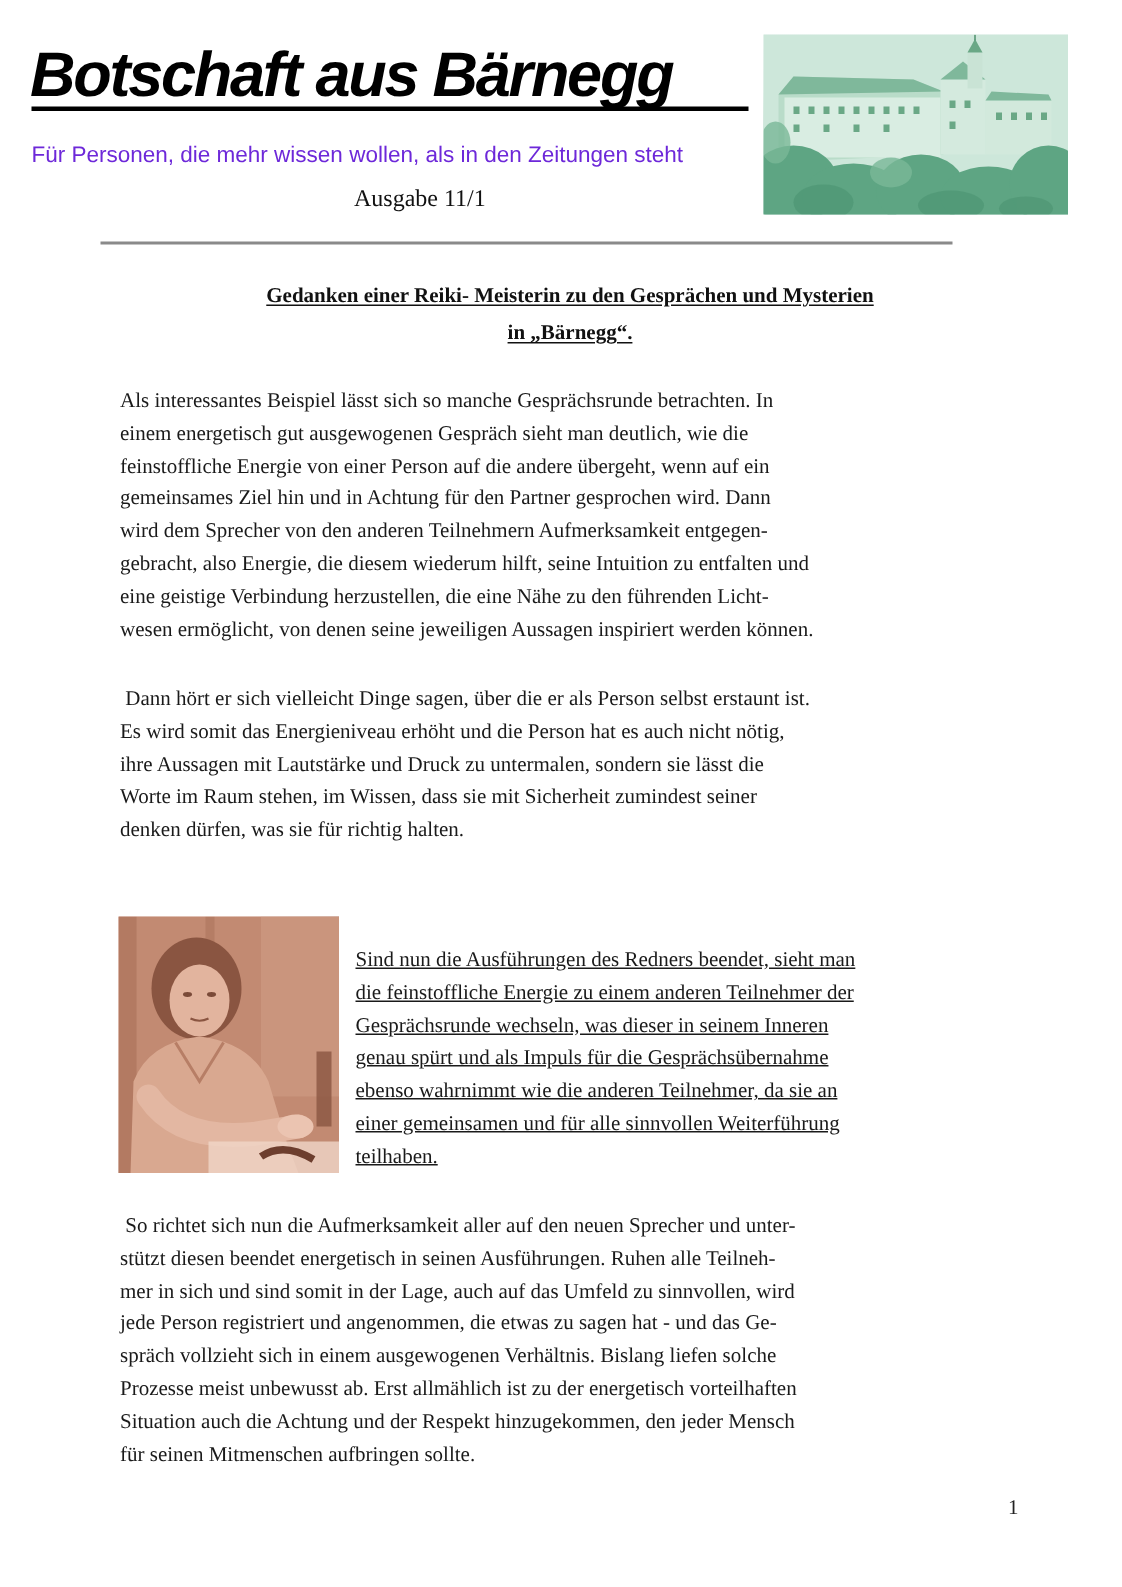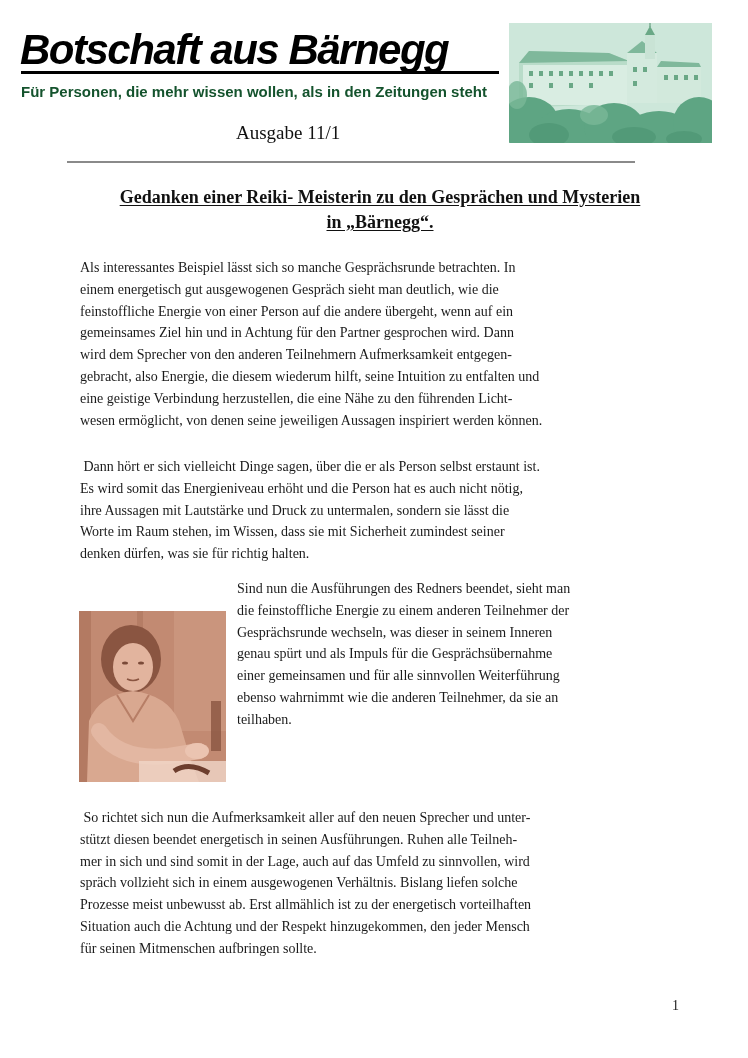--- a/index.html
+++ b/index.html
@@ -30,34 +30,34 @@
       position: absolute;
       left: 21px;
       top: 71px;
       width: 478px;
       height: 3px;
       background: #000;
     }
     .masthead-subtitle {
       position: absolute;
       left: 21px;
-      top: 83px;
+      top: 95px;
       font-family: "Liberation Sans", sans-serif;
-      font-weight: bold;
+      font-weight: normal;
       font-size: 15px;
       line-height: 18px;
-      color: #14532d;
+      color: #6d28d9;
       white-space: nowrap;
     }
     .masthead-issue {
       position: absolute;
       left: 236px;
       top: 125px;
       font-family: "Liberation Serif", serif;
-      font-size: 19px;
+      font-size: 16px;
       line-height: 16px;
       color: #111;
       white-space: nowrap;
     }
     .castle-image {
       position: absolute;
       left: 509px;
       top: 23px;
       width: 203px;
       height: 120px;
@@ -74,42 +74,42 @@
       background: #8a8a8a;
     }
     .article-heading {
       position: absolute;
       left: 60px;
       top: 185px;
       width: 640px;
       text-align: center;
       font-family: "Liberation Serif", serif;
       font-weight: bold;
-      font-size: 18px;
+      font-size: 14px;
       line-height: 25px;
       color: #111;
     }
     .article-heading span {
       text-decoration: underline;
       text-underline-offset: 2px;
     }
     .para {
       position: absolute;
       font-family: "Liberation Serif", serif;
       font-size: 14px;
       line-height: 21.8px;
       color: #1a1a1a;
     }
     .para .line {
       display: block;
       white-space: nowrap;
     }
     .p1 { left: 80px; top: 257px; }
     .p2 { left: 80px; top: 456px; }
-    .p3 { left: 237px; top: 578px; }
+    .p3 { left: 237px; top: 630px; text-decoration: underline; }
     .p4 { left: 80px; top: 807px; }
     .portrait {
       position: absolute;
       left: 79px;
       top: 611px;
       width: 147px;
       height: 171px;
       background: radial-gradient(ellipse at 40% 30%, #d9a78e 0%, #c8907a 35%, #b57a63 70%, #9e6650 100%);
       overflow: hidden;
     }
@@ -246,28 +246,29 @@
 
     <rect x="132" y="90" width="10" height="50" fill="#8a5541" opacity="0.8"></rect>
   </svg>
 </div>
 
 <div class="para p3">
   <span class="line">Sind nun die Ausführungen des Redners beendet, sieht man</span>
   <span class="line">die feinstoffliche Energie zu einem anderen Teilnehmer der</span>
   <span class="line">Gesprächsrunde wechseln, was dieser in seinem Inneren</span>
   <span class="line">genau spürt und als Impuls für die Gesprächsübernahme</span>
+  <span class="line">ebenso wahrnimmt wie die anderen Teilnehmer, da sie an</span>
   <span class="line">einer gemeinsamen und für alle sinnvollen Weiterführung</span>
-  <span class="line">ebenso wahrnimmt wie die anderen Teilnehmer, da sie an</span>
   <span class="line">teilhaben.</span>
 </div>
 
 <div class="para p4">
   <span class="line" style="white-space:pre;"> So richtet sich nun die Aufmerksamkeit aller auf den neuen Sprecher und unter-</span>
   <span class="line">stützt diesen beendet energetisch in seinen Ausführungen. Ruhen alle Teilneh-</span>
   <span class="line">mer in sich und sind somit in der Lage, auch auf das Umfeld zu sinnvollen, wird</span>
+  <span class="line">jede Person registriert und angenommen, die etwas zu sagen hat - und das Ge-</span>
   <span class="line">spräch vollzieht sich in einem ausgewogenen Verhältnis. Bislang liefen solche</span>
   <span class="line">Prozesse meist unbewusst ab. Erst allmählich ist zu der energetisch vorteilhaften</span>
   <span class="line">Situation auch die Achtung und der Respekt hinzugekommen, den jeder Mensch</span>
   <span class="line">für seinen Mitmenschen aufbringen sollte.</span>
 </div>
 
 <div class="page-number">1</div>
 
 </body></html>

